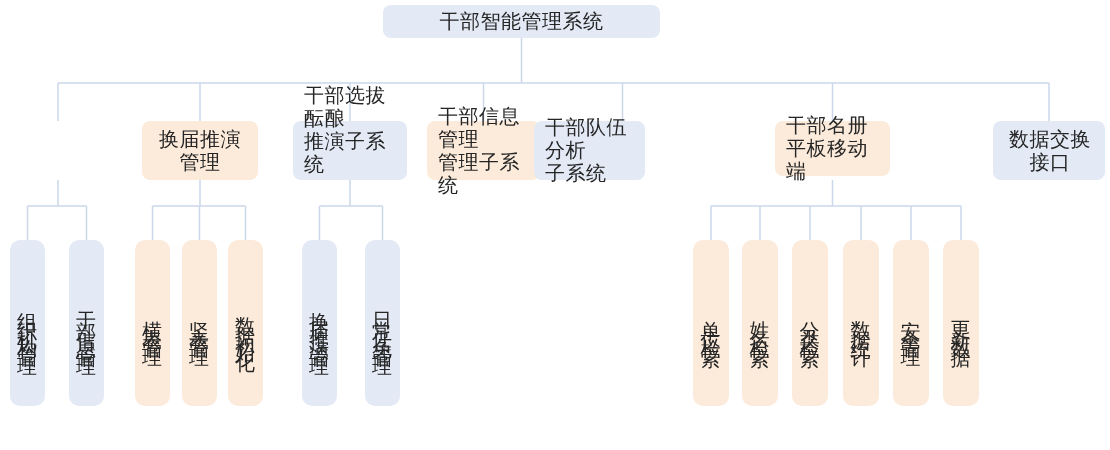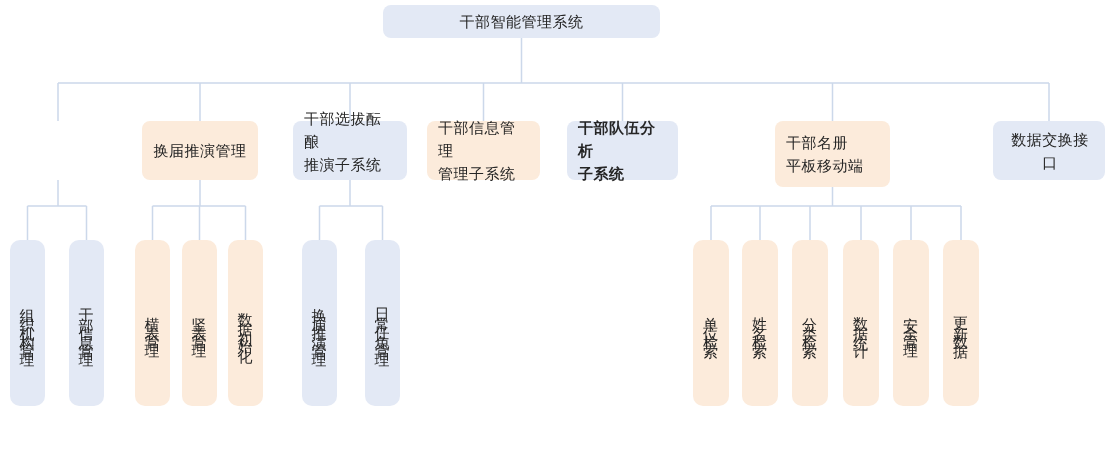--- a/index.html
+++ b/index.html
@@ -17,21 +17,21 @@
     left: 0; top: 0;
     width: 1110px; height: 450px;
     display: block;
   }
   .node {
     position: absolute;
     display: flex;
     align-items: center;
     box-sizing: border-box;
     border-radius: 8px;
-    font-size: 15px;
+    font-size: 20px;
     line-height: 23px;
     letter-spacing: 0.5px;
   }
   .node.blue   { background: #e3e9f5; }
   .node.orange { background: #fcebdb; }
   .node.h {
     padding: 4px 11px;
     white-space: pre-line;
     text-align: left;
     justify-content: flex-start;
@@ -58,23 +58,23 @@
 <div class="stage">
   <svg class="lines" xmlns="http://www.w3.org/2000/svg" viewBox="0 0 1110 450">
       <path d="M521.5 38V83M58 83H1049M58 83V121M200 83V121M350 83V121M483.5 83V121M622.5 83V121M832.5 83V121M1049 83V121M58 180V206M27.5 206H86.5M27.5 206V240M86.5 206V240M200 180V206M152.5 206H245.5M152.5 206V240M199.5 206V240M245.5 206V240M350 180V206M319.5 206H382.5M319.5 206V240M382.5 206V240M832.5 180V206M711 206H961M711 206V240M760 206V240M810 206V240M861 206V240M911 206V240M961 206V240" fill="none" stroke="#ccd8ea" stroke-width="1.5"></path>
     </svg>
 <div class="node h blue center" style="left: 383px; top: 5px; width: 277px; height: 33px;"><span class="htext">干部智能管理系统</span></div>
     <div class="node h orange center" style="left: 142px; top: 121px; width: 116px; height: 59px;"><span class="htext">换届推演管理</span></div>
     <div class="node h blue" style="left: 293px; top: 121px; width: 114px; height: 59px; align-items: flex-end;"><span class="htext">干部选拔酝酿
 推演子系统</span></div>
     <div class="node h orange" style="left: 427px; top: 121px; width: 113px; height: 59px;"><span class="htext">干部信息管理
 管理子系统</span></div>
-    <div class="node h blue" style="left: 567px; top: 121px; width: 111px; height: 59px; font-weight: bold;"><span class="htext">干部队伍分析
+    <div class="node h blue" style="left: 534px; top: 121px; width: 111px; height: 59px;"><span class="htext">干部队伍分析
 子系统</span></div>
-    <div class="node h orange" style="left: 775px; top: 121px; width: 115px; height: 66px;"><span class="htext">干部名册
+    <div class="node h orange" style="left: 775px; top: 121px; width: 115px; height: 55px;"><span class="htext">干部名册
 平板移动端</span></div>
     <div class="node h blue center" style="left: 993px; top: 121px; width: 112px; height: 59px; padding-left: 13px;"><span class="htext">数据交换接口</span></div>
     <div class="node v blue" style="left: 10px; top: 240px; width: 35px; height: 166px;">
       <span class="vtext">组织机构管理</span>
     </div>
     <div class="node v blue" style="left: 69px; top: 240px; width: 35px; height: 166px;">
       <span class="vtext">干部信息管理</span>
     </div>
     <div class="node v orange" style="left: 135px; top: 240px; width: 35px; height: 166px;">
       <span class="vtext">横表管理</span>

